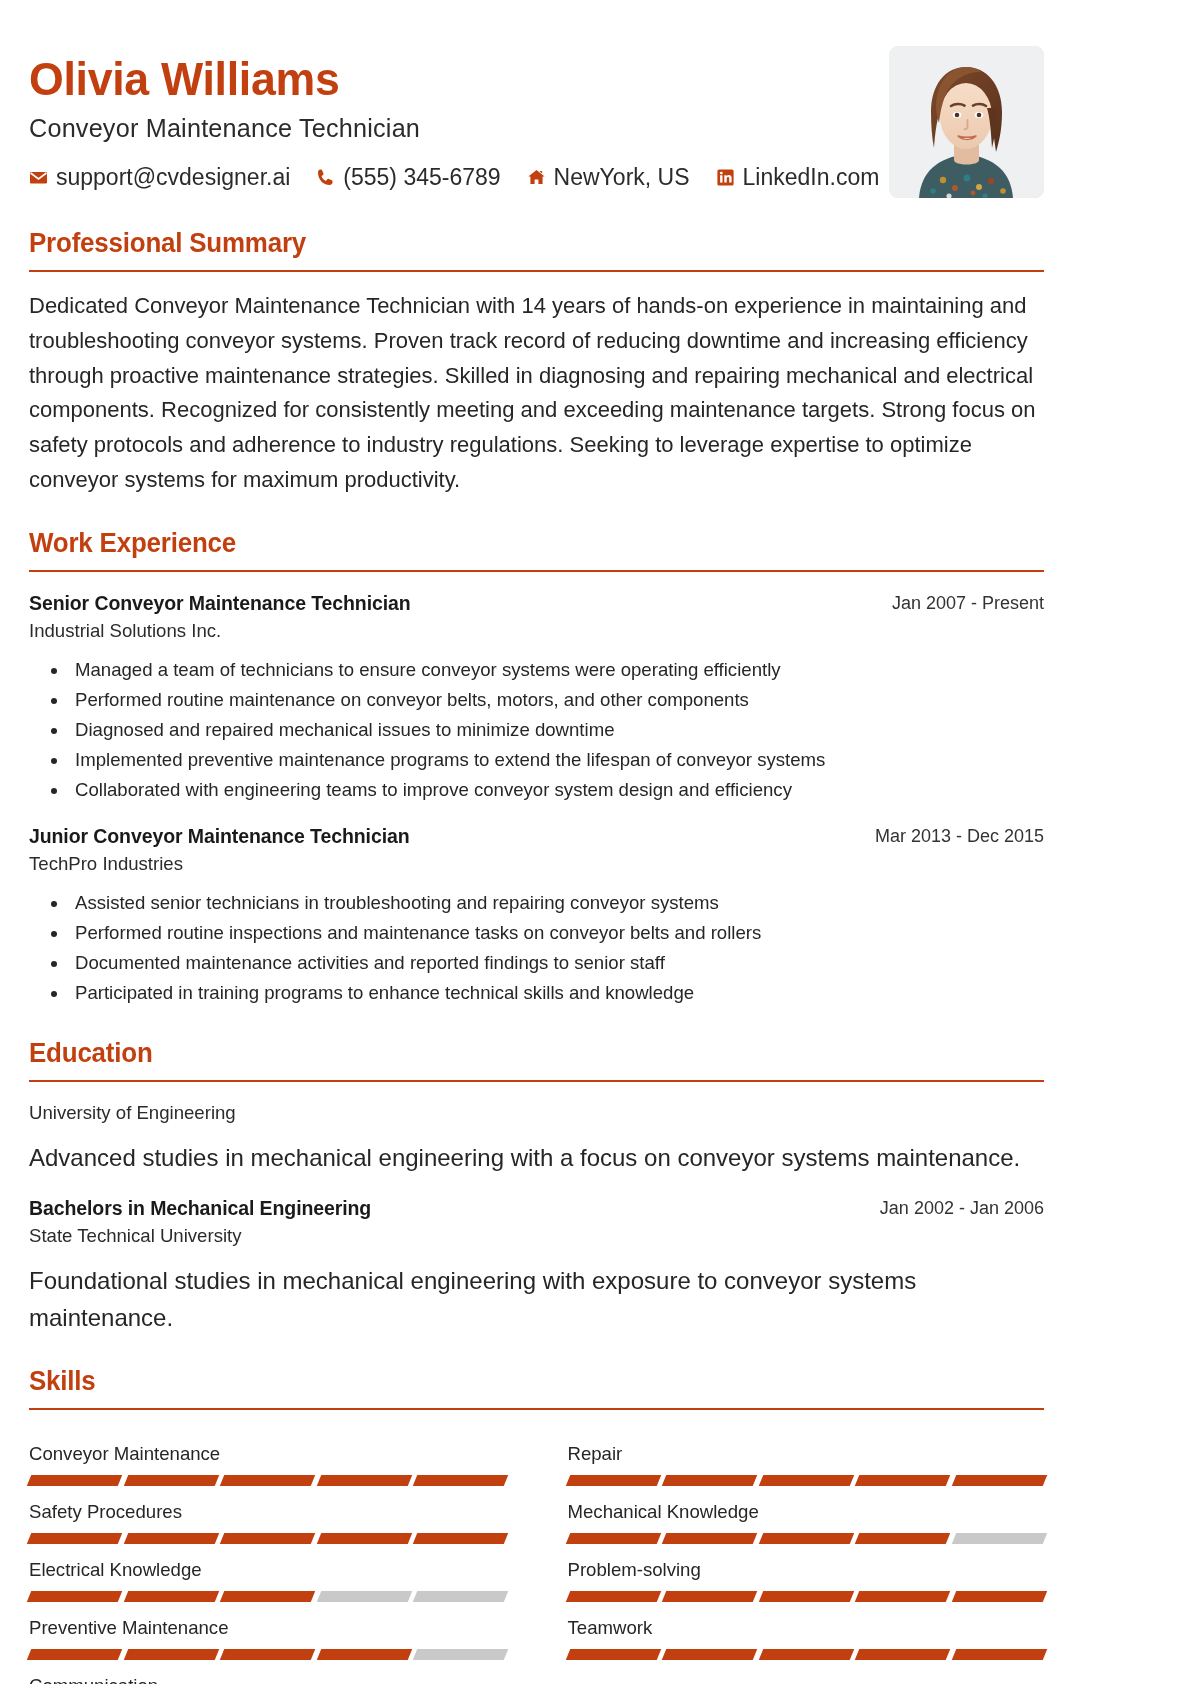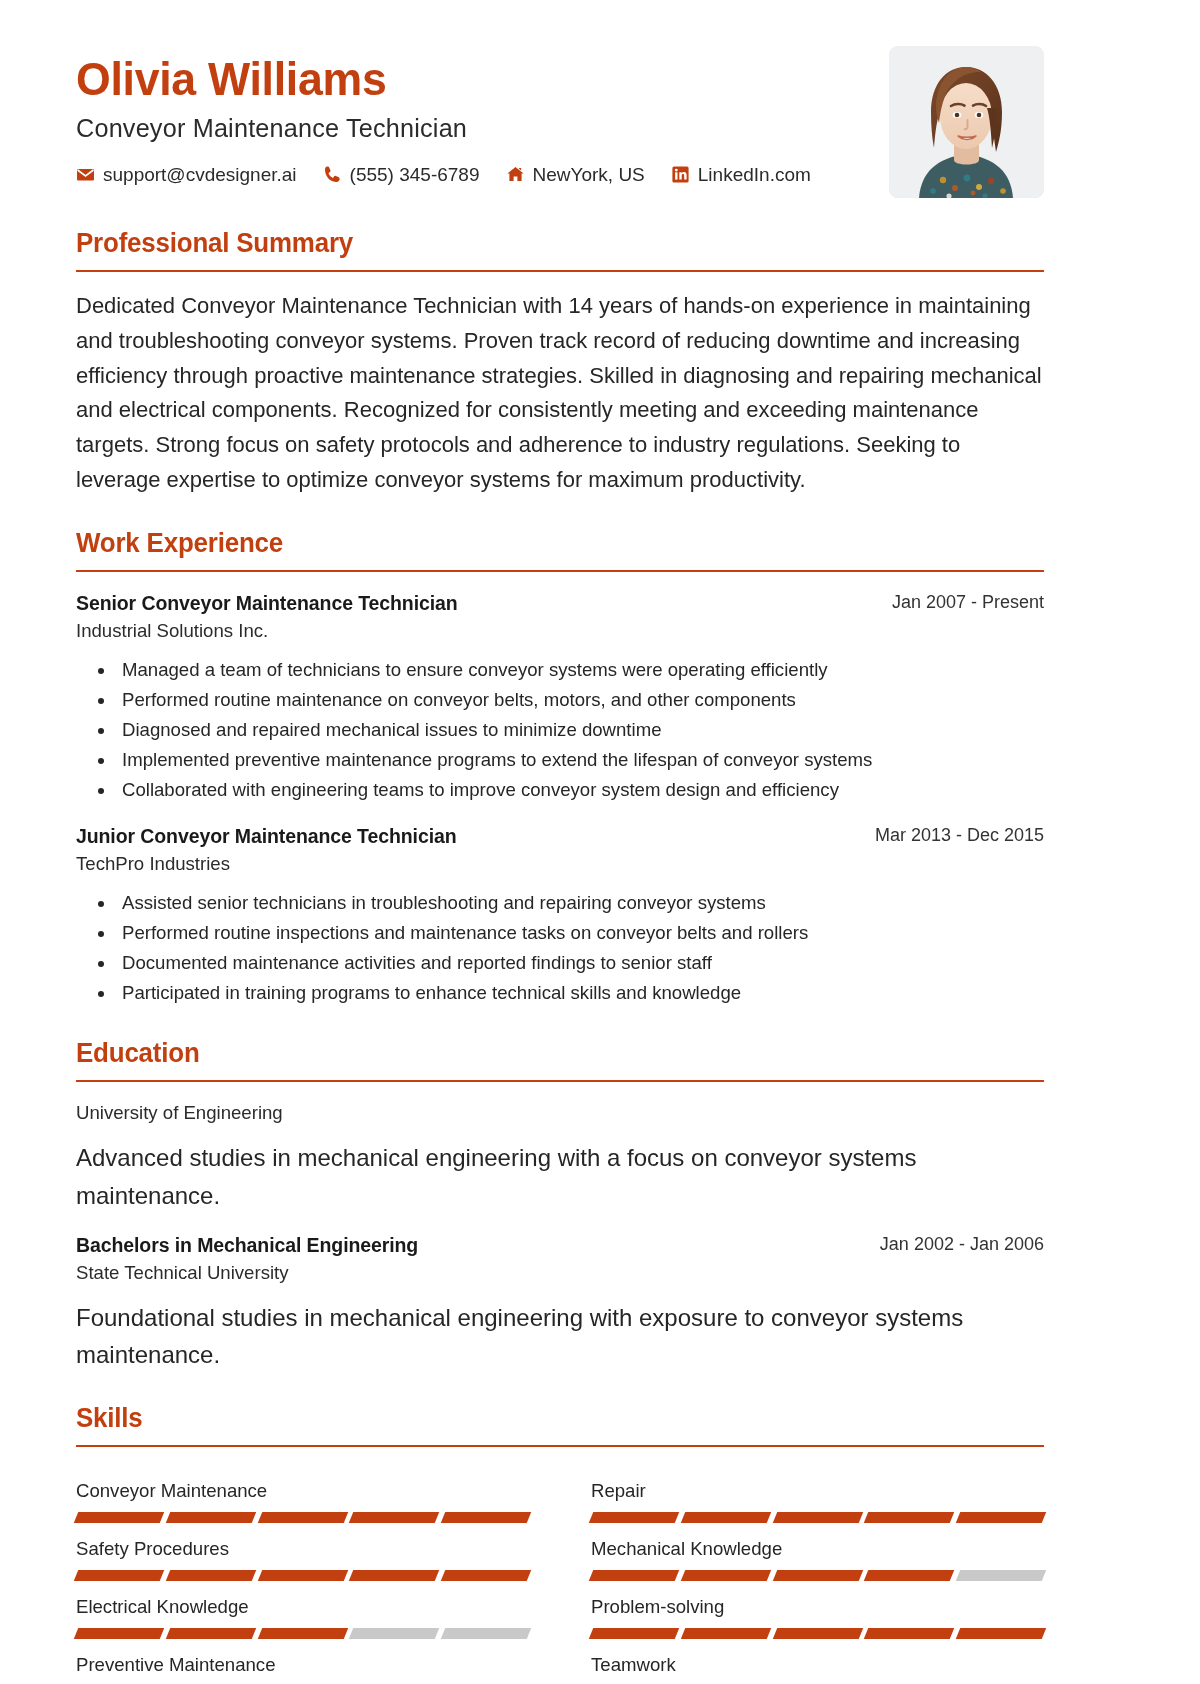--- a/index.html
+++ b/index.html
@@ -10,21 +10,21 @@
   }
   body {
     font-family: "Liberation Sans", sans-serif;
     color: #222222;
     position: relative;
     overflow: hidden;
   }
   .page {
     width: 1096px;
     height: 1684px;
-    padding: 46px 52px 0 76px;
+    padding: 46px 52px 0 29px;
     position: relative;
   }
 
   
   .header {
     display: flex;
     justify-content: space-between;
     align-items: flex-start;
     margin-bottom: 6px;
   }
@@ -52,21 +52,21 @@
     display: flex;
     align-items: center;
     margin-top: 20px;
     gap: 26px;
     flex-wrap: nowrap;
   }
   .contact-item {
     display: flex;
     align-items: center;
     gap: 8px;
-    font-size: 19px;
+    font-size: 23px;
     color: #2b2b2b;
     white-space: nowrap;
   }
   .contact-item .ico {
     display: inline-flex;
     align-items: center;
     justify-content: center;
     width: 19px;
     height: 19px;
     flex: 0 0 19px;
@@ -111,21 +111,21 @@
     margin-top: 17px;
     text-align: left;
   }
 
   
   .entry { margin-top: 20px; }
   .entry:first-of-type { margin-top: 18px; }
   .entry-head {
     display: flex;
     justify-content: space-between;
-    align-items: flex-start;
+    align-items: center;
     gap: 20px;
   }
   .entry-role {
     font-size: 19.5px;
     font-weight: bold;
     color: #1a1a1a;
     letter-spacing: -0.1px;
   }
   .entry-date {
     font-size: 18px;

